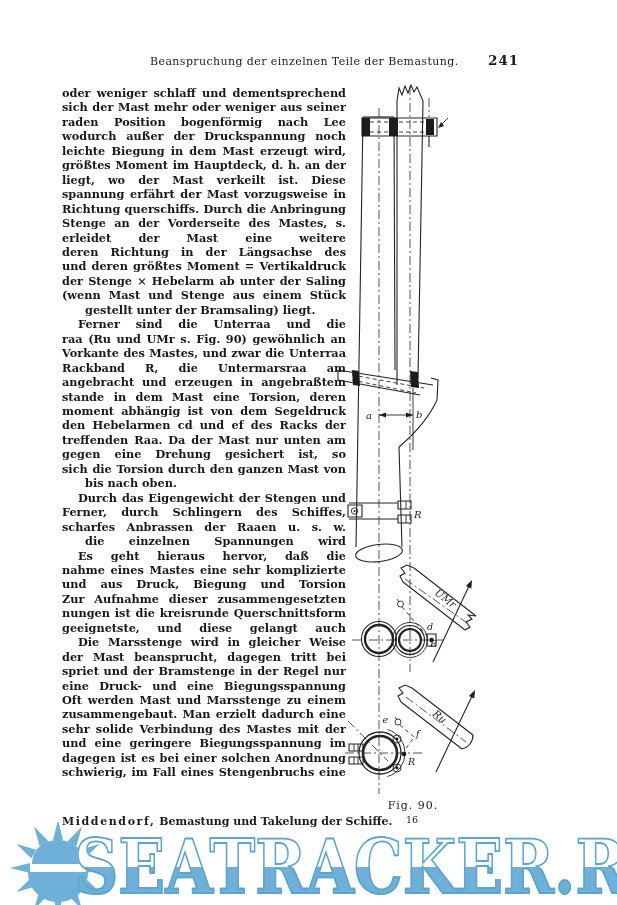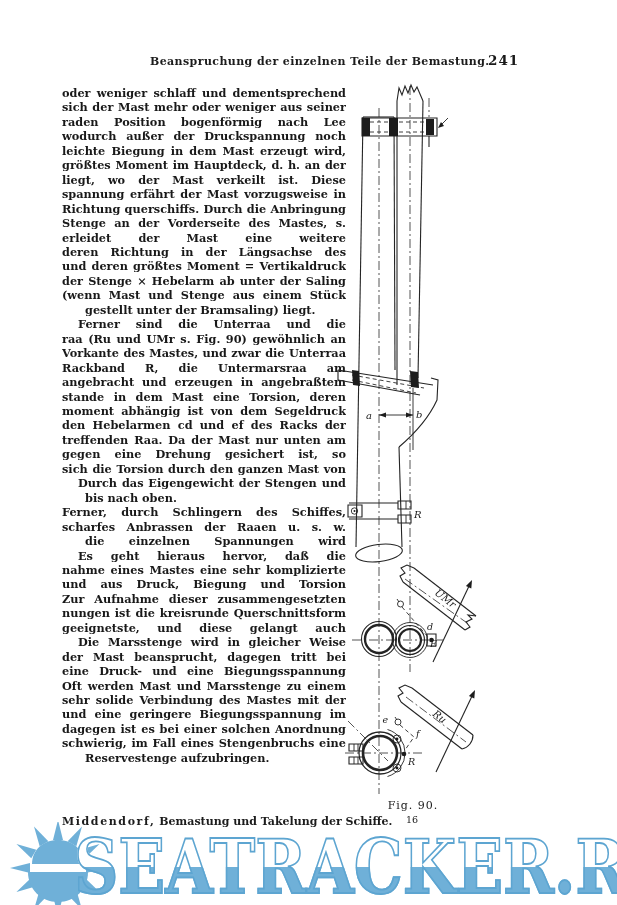--- a/index.html
+++ b/index.html
@@ -1,19 +1,19 @@
 <!DOCTYPE html>
 <html><head>
 <meta charset="utf-8">
 <style>
   html,body{margin:0;padding:0;background:#ffffff;}
   .page{position:relative;width:617px;height:905px;background:#fff;overflow:hidden;
         font-family:"DejaVu Serif",serif;color:#191919;}
   
-  .running-title{position:absolute;left:150px;top:55px;font-size:11px;font-weight:bold;
+  .running-title{position:absolute;left:150px;top:55px;font-size:11px;font-weight:normal;
         letter-spacing:.4px;color:#1c1c1c;}
   .page-num{position:absolute;left:488px;top:52px;font-size:13.5px;font-weight:bold;letter-spacing:1px;}
   
   .text-col{position:absolute;left:62px;top:86px;width:284px;}
   .tl{height:14.46px;line-height:14.46px;font-size:11.3px;font-weight:bold;
       text-align:justify;text-align-last:justify;overflow:hidden;white-space:normal;}
   .tl.ind{text-indent:16px;}
   .tl.end{text-align-last:left;margin-left:23px;}
   
   .figure{position:absolute;left:330px;top:78px;}
@@ -69,40 +69,41 @@
       <div class="tl">raa (Ru und UMr s. Fig. 90) gewöhnlich an der</div>
       <div class="tl">Vorkante des Mastes, und zwar die Unterraa am</div>
       <div class="tl">Rackband R, die Untermarsraa am Eselshaupt E</div>
       <div class="tl">angebracht und erzeugen in angebraßtem Zu-</div>
       <div class="tl">stande in dem Mast eine Torsion, deren Dreh-</div>
       <div class="tl">moment abhängig ist von dem Segeldruck und</div>
       <div class="tl">den Hebelarmen cd und ef des Racks der be-</div>
       <div class="tl">treffenden Raa.  Da der Mast nur unten am Fuß</div>
       <div class="tl">gegen eine Drehung gesichert ist, so erstreckt</div>
       <div class="tl">sich die Torsion durch den ganzen Mast von unten</div>
+      <div class="tl end">bis nach oben.</div>
       <div class="tl ind">Durch das Eigengewicht der Stengen und</div>
-      <div class="tl end">bis nach oben.</div>
       <div class="tl">Ferner, durch Schlingern des Schiffes, durch</div>
       <div class="tl">scharfes Anbrassen der Raaen u. s. w. werden</div>
       <div class="tl end">die einzelnen Spannungen wird vergrößert.</div>
       <div class="tl ind">Es geht hieraus hervor, daß die Inanspruch-</div>
       <div class="tl">nahme eines Mastes eine sehr komplizierte ist</div>
       <div class="tl">und aus Druck, Biegung und Torsion besteht.</div>
       <div class="tl">Zur Aufnahme dieser zusammengesetzten Span-</div>
       <div class="tl">nungen ist die kreisrunde Querschnittsform die</div>
       <div class="tl">geeignetste, und diese gelangt auch allgemein für</div>
       <div class="tl ind">Die Marsstenge wird in gleicher Weise wie</div>
       <div class="tl">der Mast beansprucht, dagegen tritt bei dem Bug-</div>
+      <div class="tl">spriet und der Bramstenge in der Regel nur</div>
       <div class="tl">eine Druck- und eine Biegungsspannung auf.</div>
       <div class="tl">Oft werden Mast und Marsstenge zu einem Stück</div>
+      <div class="tl">zusammengebaut.  Man erzielt dadurch eine</div>
       <div class="tl">sehr solide Verbindung des Mastes mit der Stenge</div>
       <div class="tl">und eine geringere Biegungsspannung im Mast,</div>
       <div class="tl">dagegen ist es bei einer solchen Anordnung</div>
       <div class="tl">schwierig, im Fall eines Stengenbruchs eine</div>
-      <div class="tl end">Reservestenge aufzubringen.</div>
     </div>
 
   <svg class="figure" width="250" height="760" viewBox="0 0 250 760">
 
     <path class="cl" d="M49,30 V716"></path>
     <path class="cl" d="M80,8 V594"></path>
     <path class="cl" d="M99,20 V39"></path>
     <path class="cl" d="M22,562 H113"></path>
     <path class="cl" d="M15,675 H95"></path>
     <path class="cl" d="M18,643 L58,683"></path>

